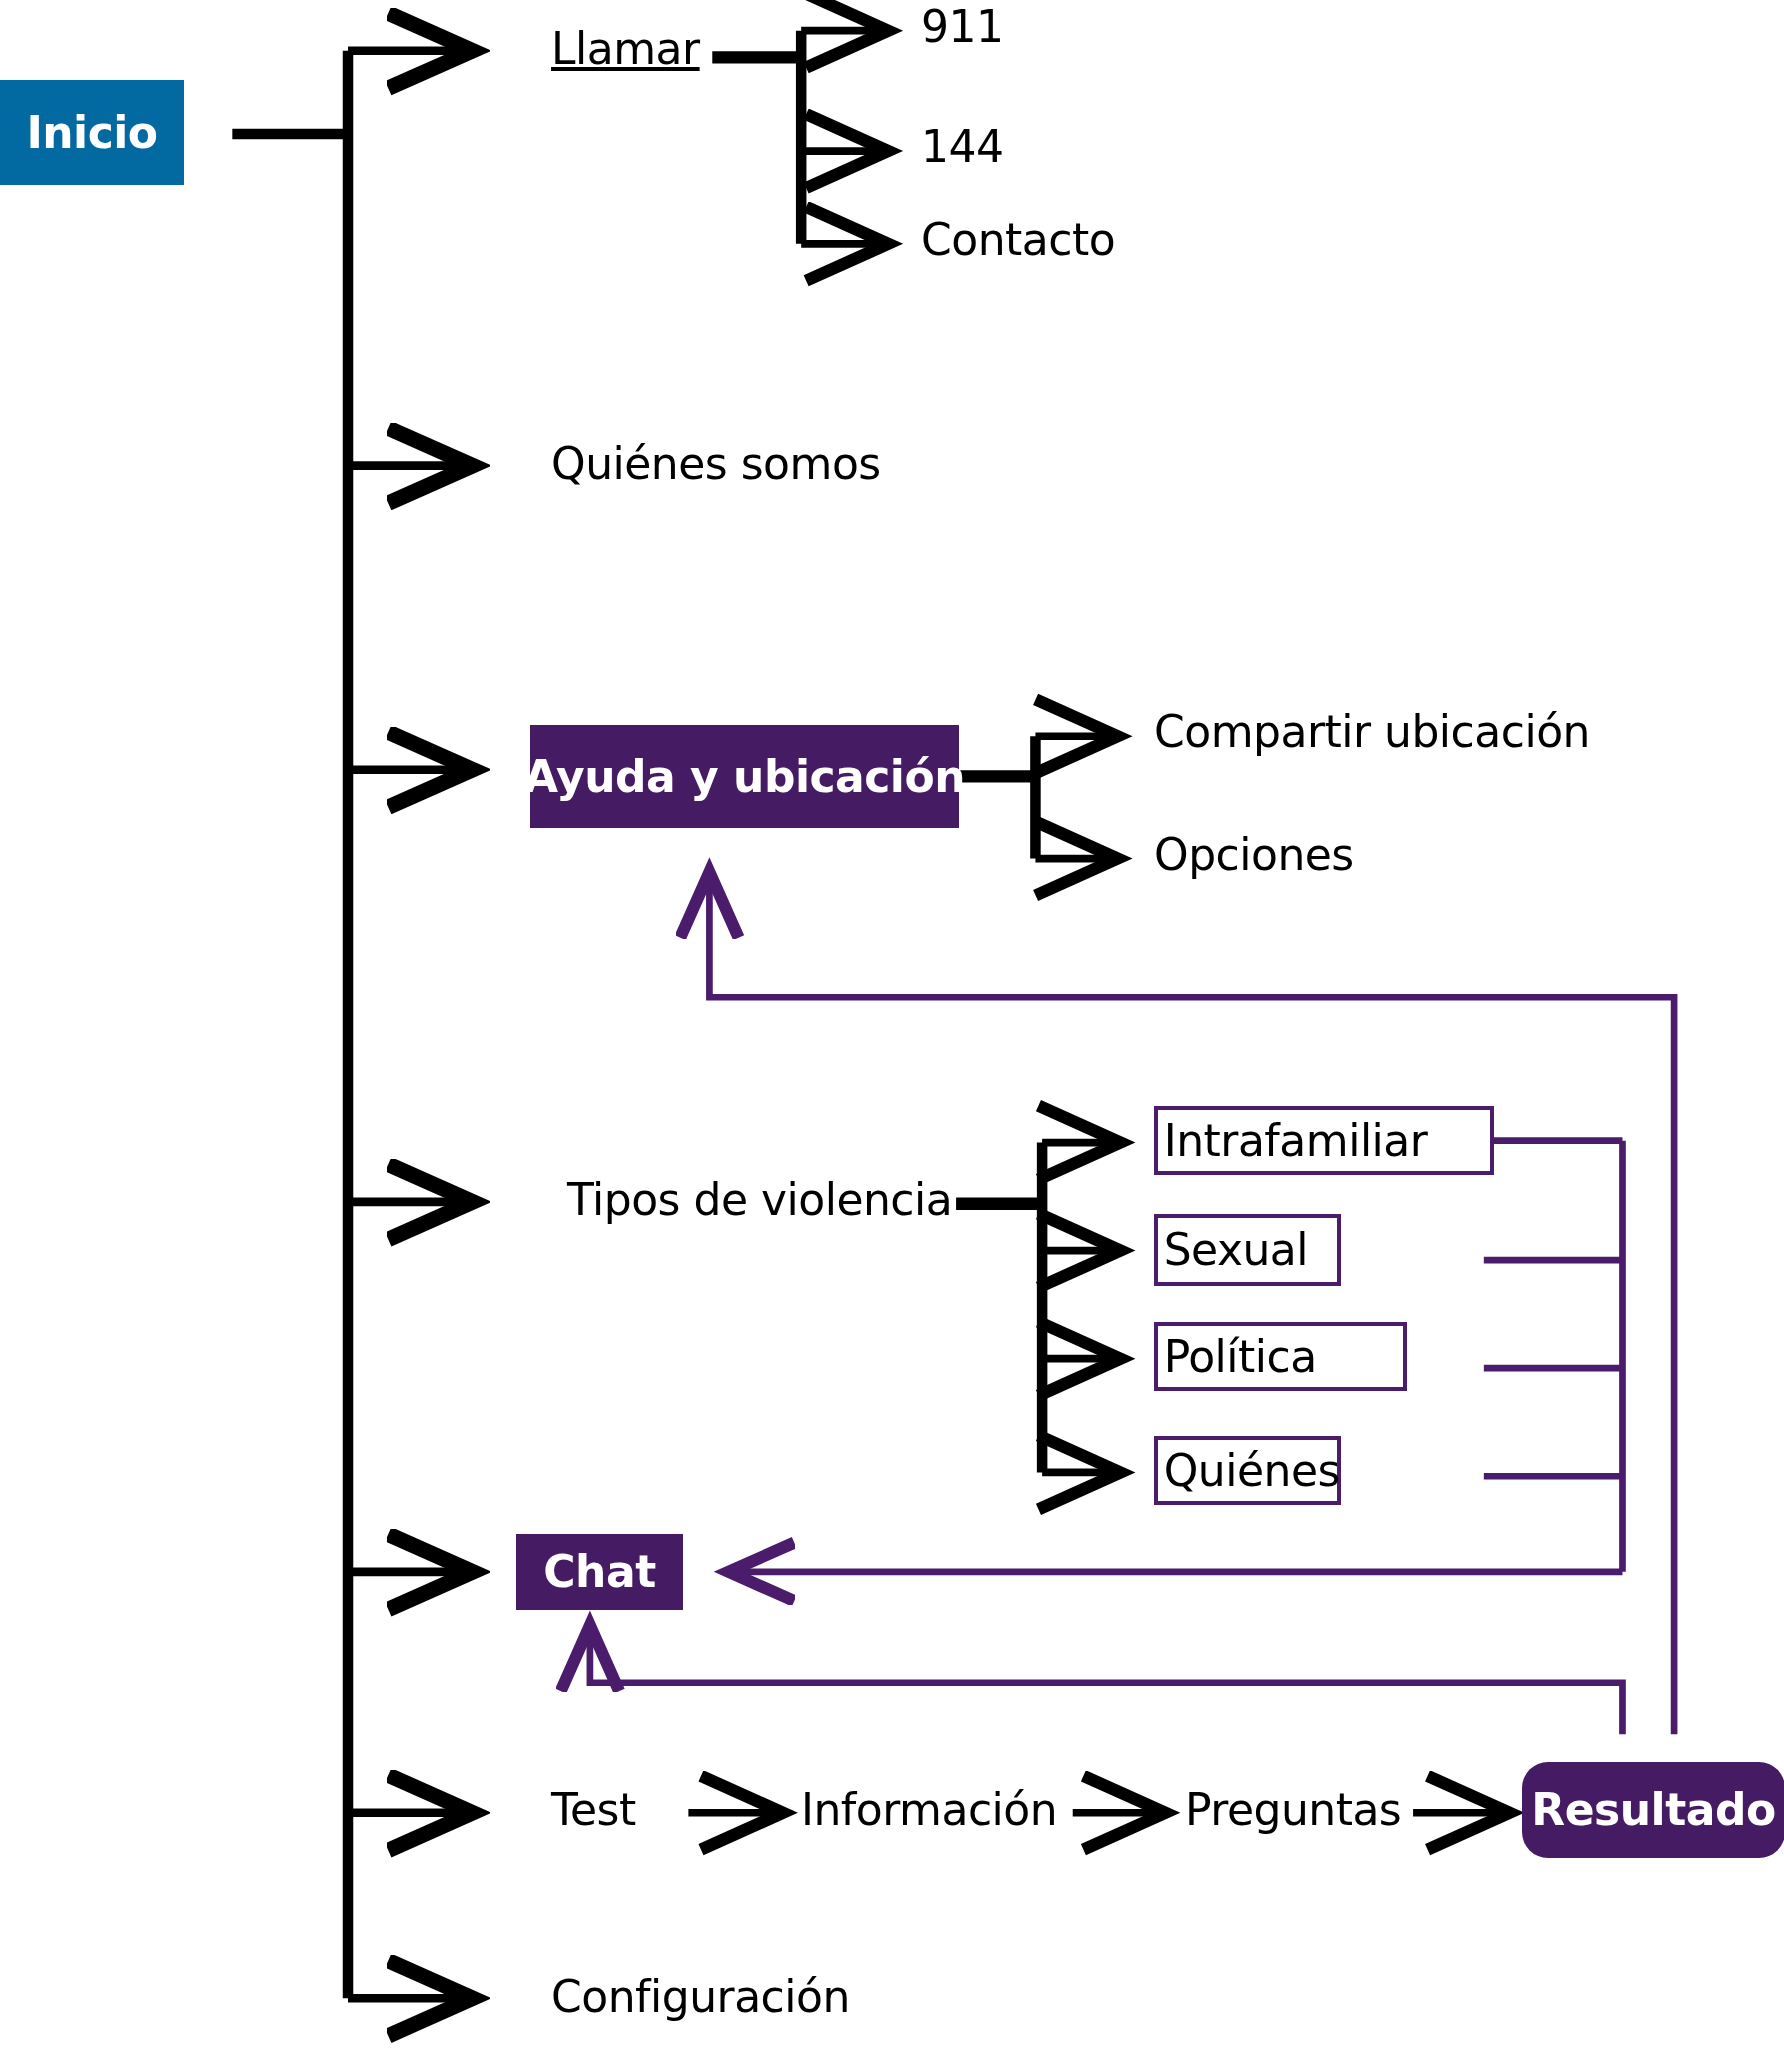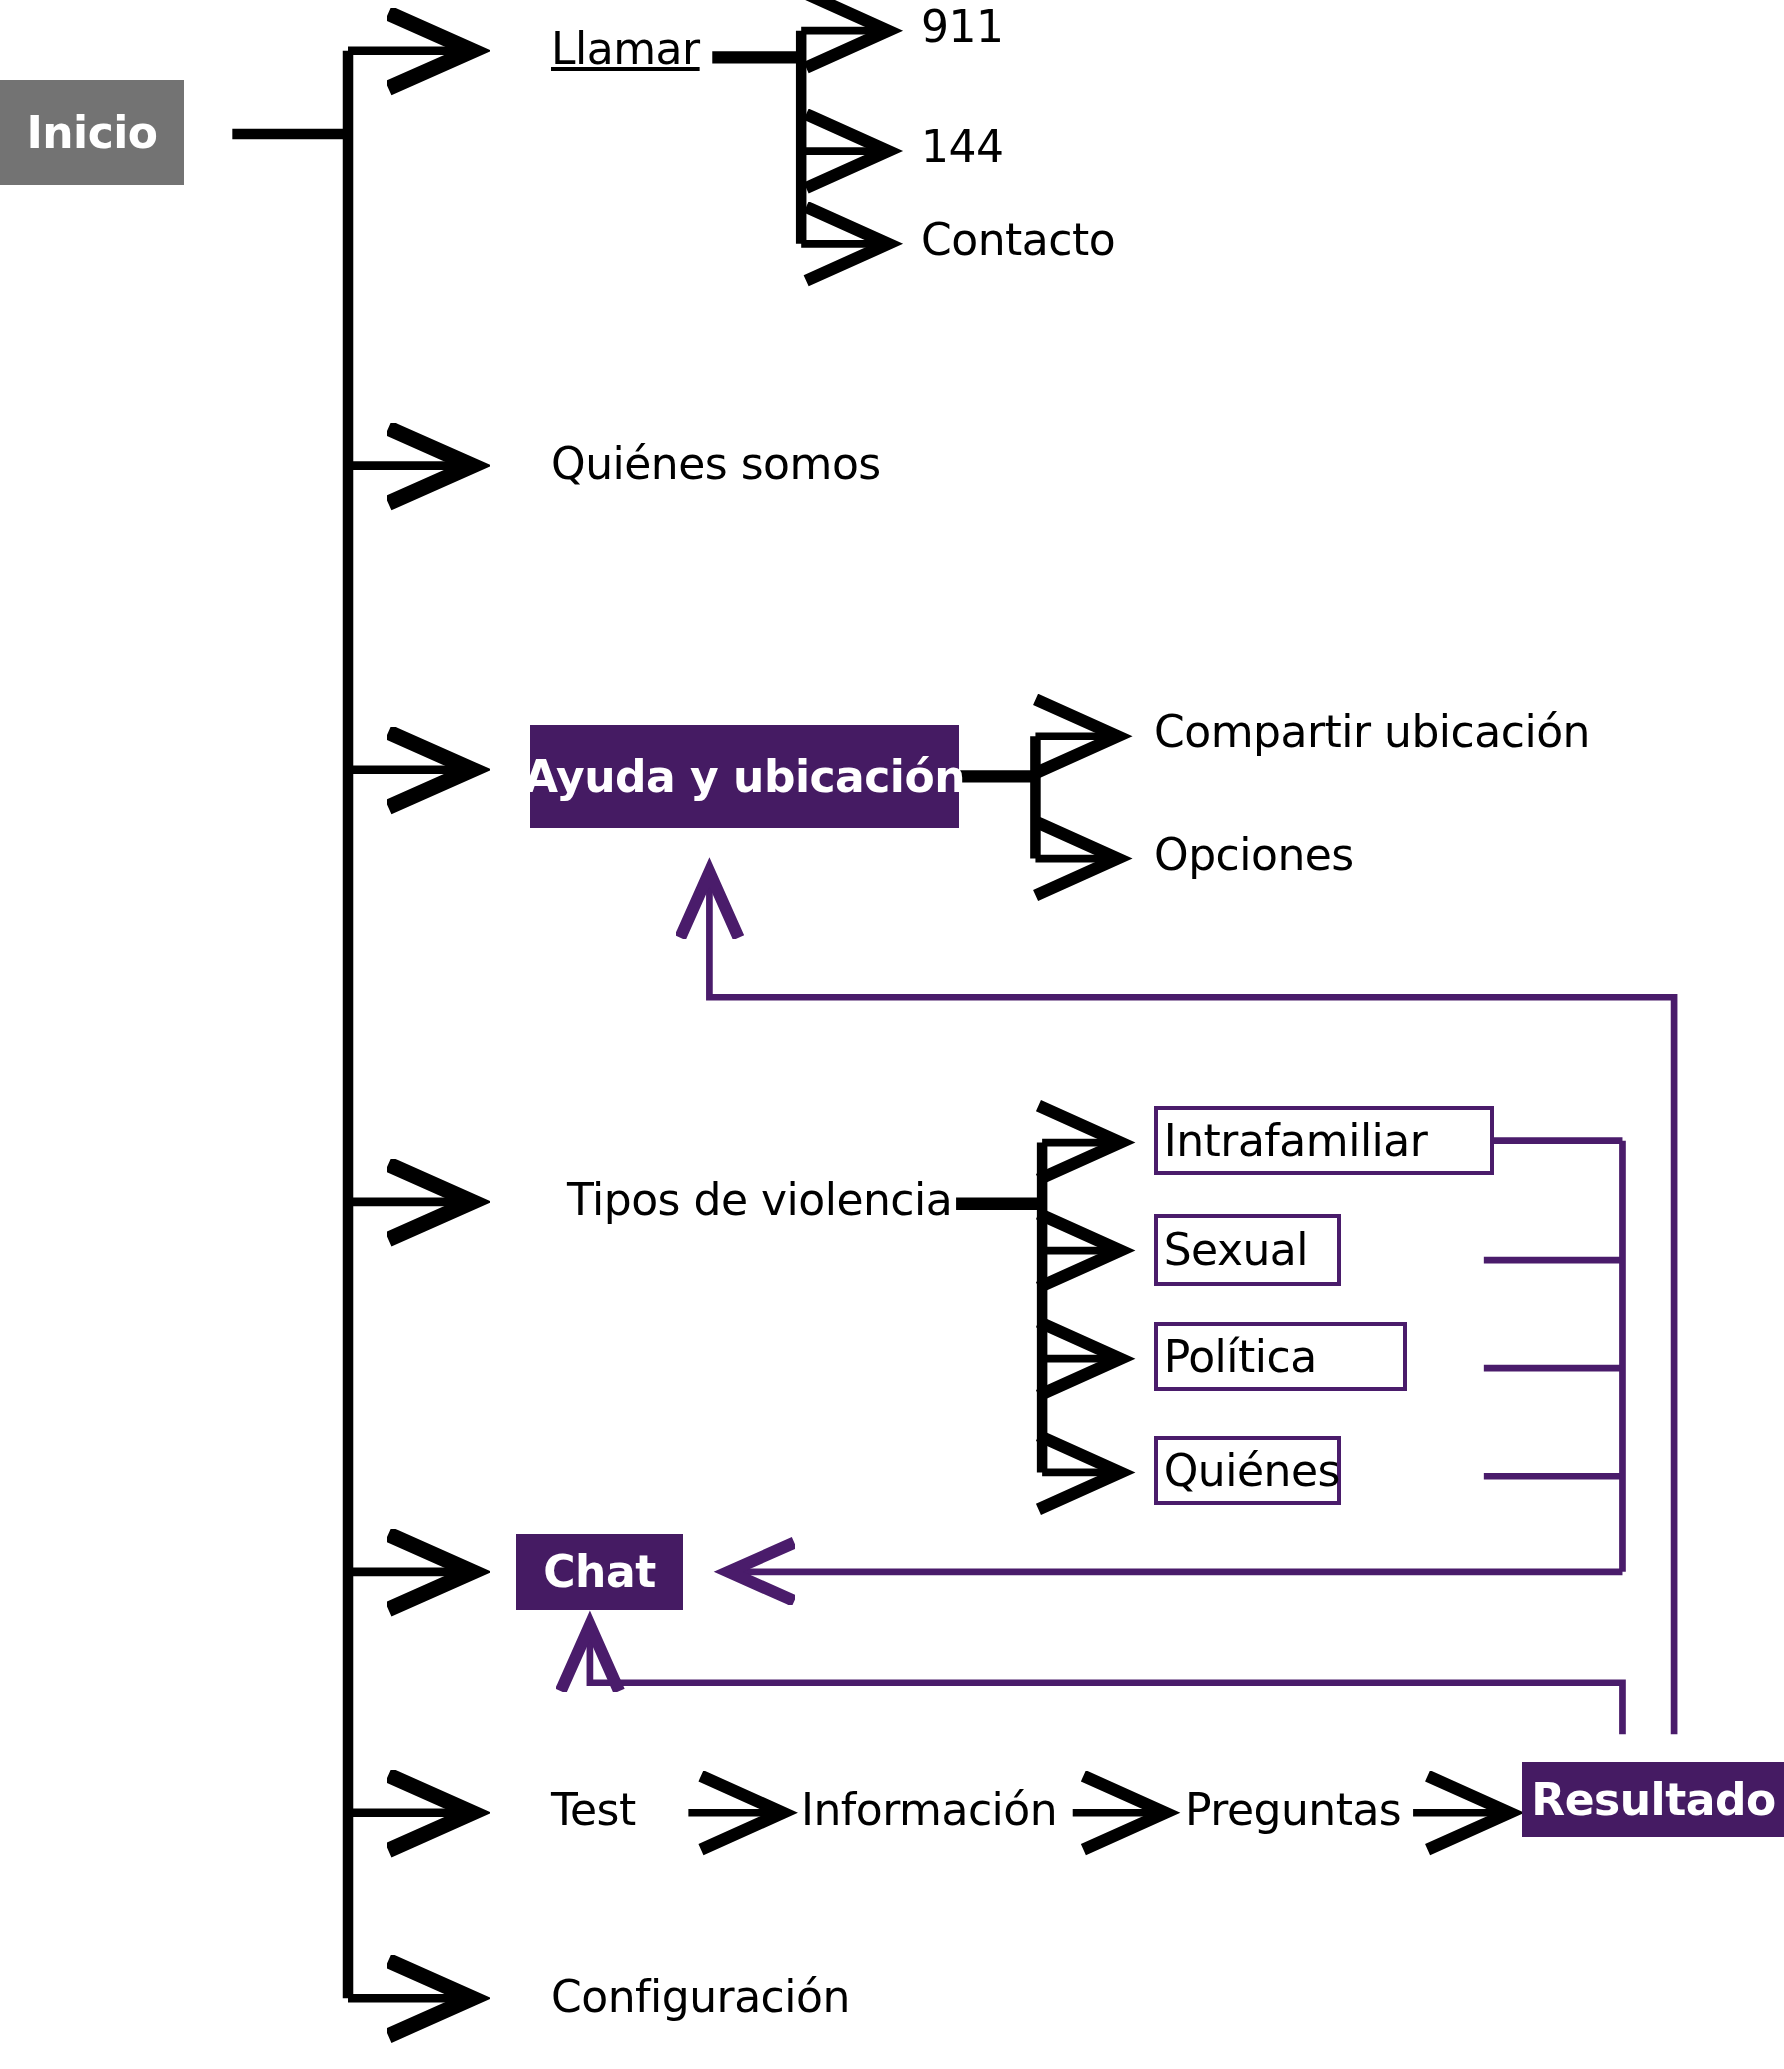--- a/index.html
+++ b/index.html
@@ -38,21 +38,21 @@
   
   .box {
     display: flex;
     align-items: center;
     justify-content: center;
     color: #ffffff;
     font-weight: bold;
     font-size: 44px;
     letter-spacing: -0.5px;
   }
-  .box-teal  { background: #737373; }
+  .box-teal  { background: #0369a1; }
   .box-purple{ background: #451B63; }
   
   .obox {
     display: flex;
     align-items: center;
     justify-content: flex-start;
     background: #ffffff;
     border: 4.8px solid #4A1C6B;
     color: #000000;
     font-size: 44px;
@@ -156,16 +156,16 @@
   <div class="node obox" style="left:1154px; top:1214px; width:187px; height:72px;">Sexual</div>
 
   <div class="node obox" style="left:1154px; top:1322px; width:253px; height:69px;">Política</div>
 
   <div class="node obox" style="left:1154px; top:1436px; width:187px; height:69px;">Quiénes</div>
 
   <div class="node lbl" style="left:801px; top:1788px;">Información</div>
 
   <div class="node lbl" style="left:1185px; top:1788px;">Preguntas</div>
 
-  <div class="node box box-purple" style="left:1522px; top:1762px; width:263px; height:75px;">Resultado</div>
+  <div class="node box box-purple" style="left:1522px; top:1762px; width:263px; height:96px;border-radius:26px;">Resultado</div>
 
 </div>
 
 
 </body></html>

